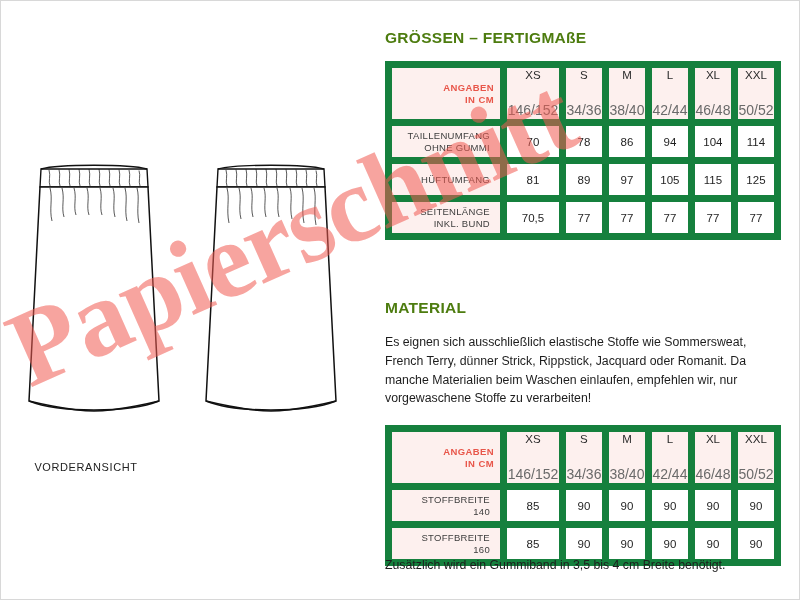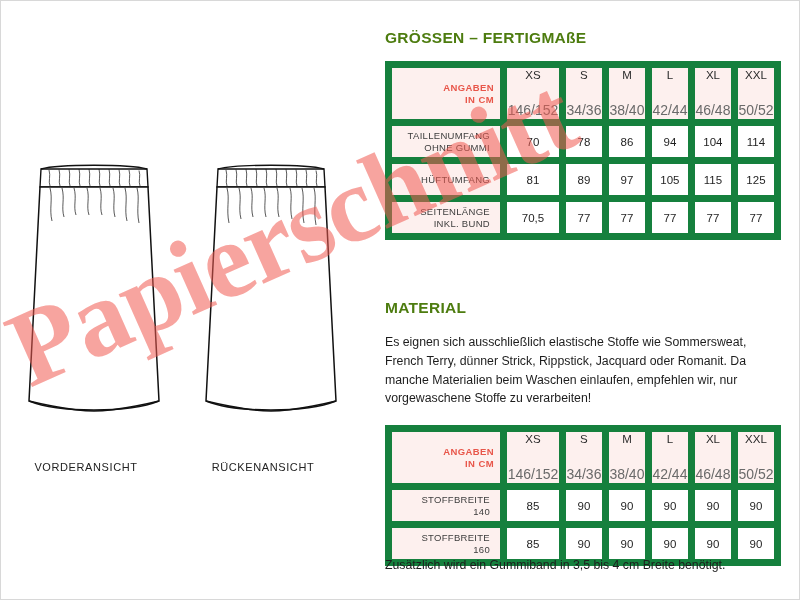--- a/index.html
+++ b/index.html
@@ -238,21 +238,20 @@
           <path d="M78,37 C81,47 77,55 80,66"></path>
           <path d="M91,37 C94,47 90,55 93,66"></path>
           <path d="M104,37 C107,47 103,55 106,68"></path>
           <path d="M116,37 C119,48 115,58 118,72"></path>
           <path d="M128,37 C131,48 127,58 130,74"></path>
         </g>
       </svg>
     </div>
 
     <div class="view-label label-front">VORDERANSICHT</div>
-    <div class="view-label label-back">RÜCKENANSICHT</div>
   </div>
 
   <div class="right-col">
 
     <h2 class="section-title" id="title-sizes">GRÖSSEN – FERTIGMAßE</h2>
 
     <table class="meas" id="table-sizes">
       <tbody>
         <tr class="head">
           <td class="rowhead-cell">

